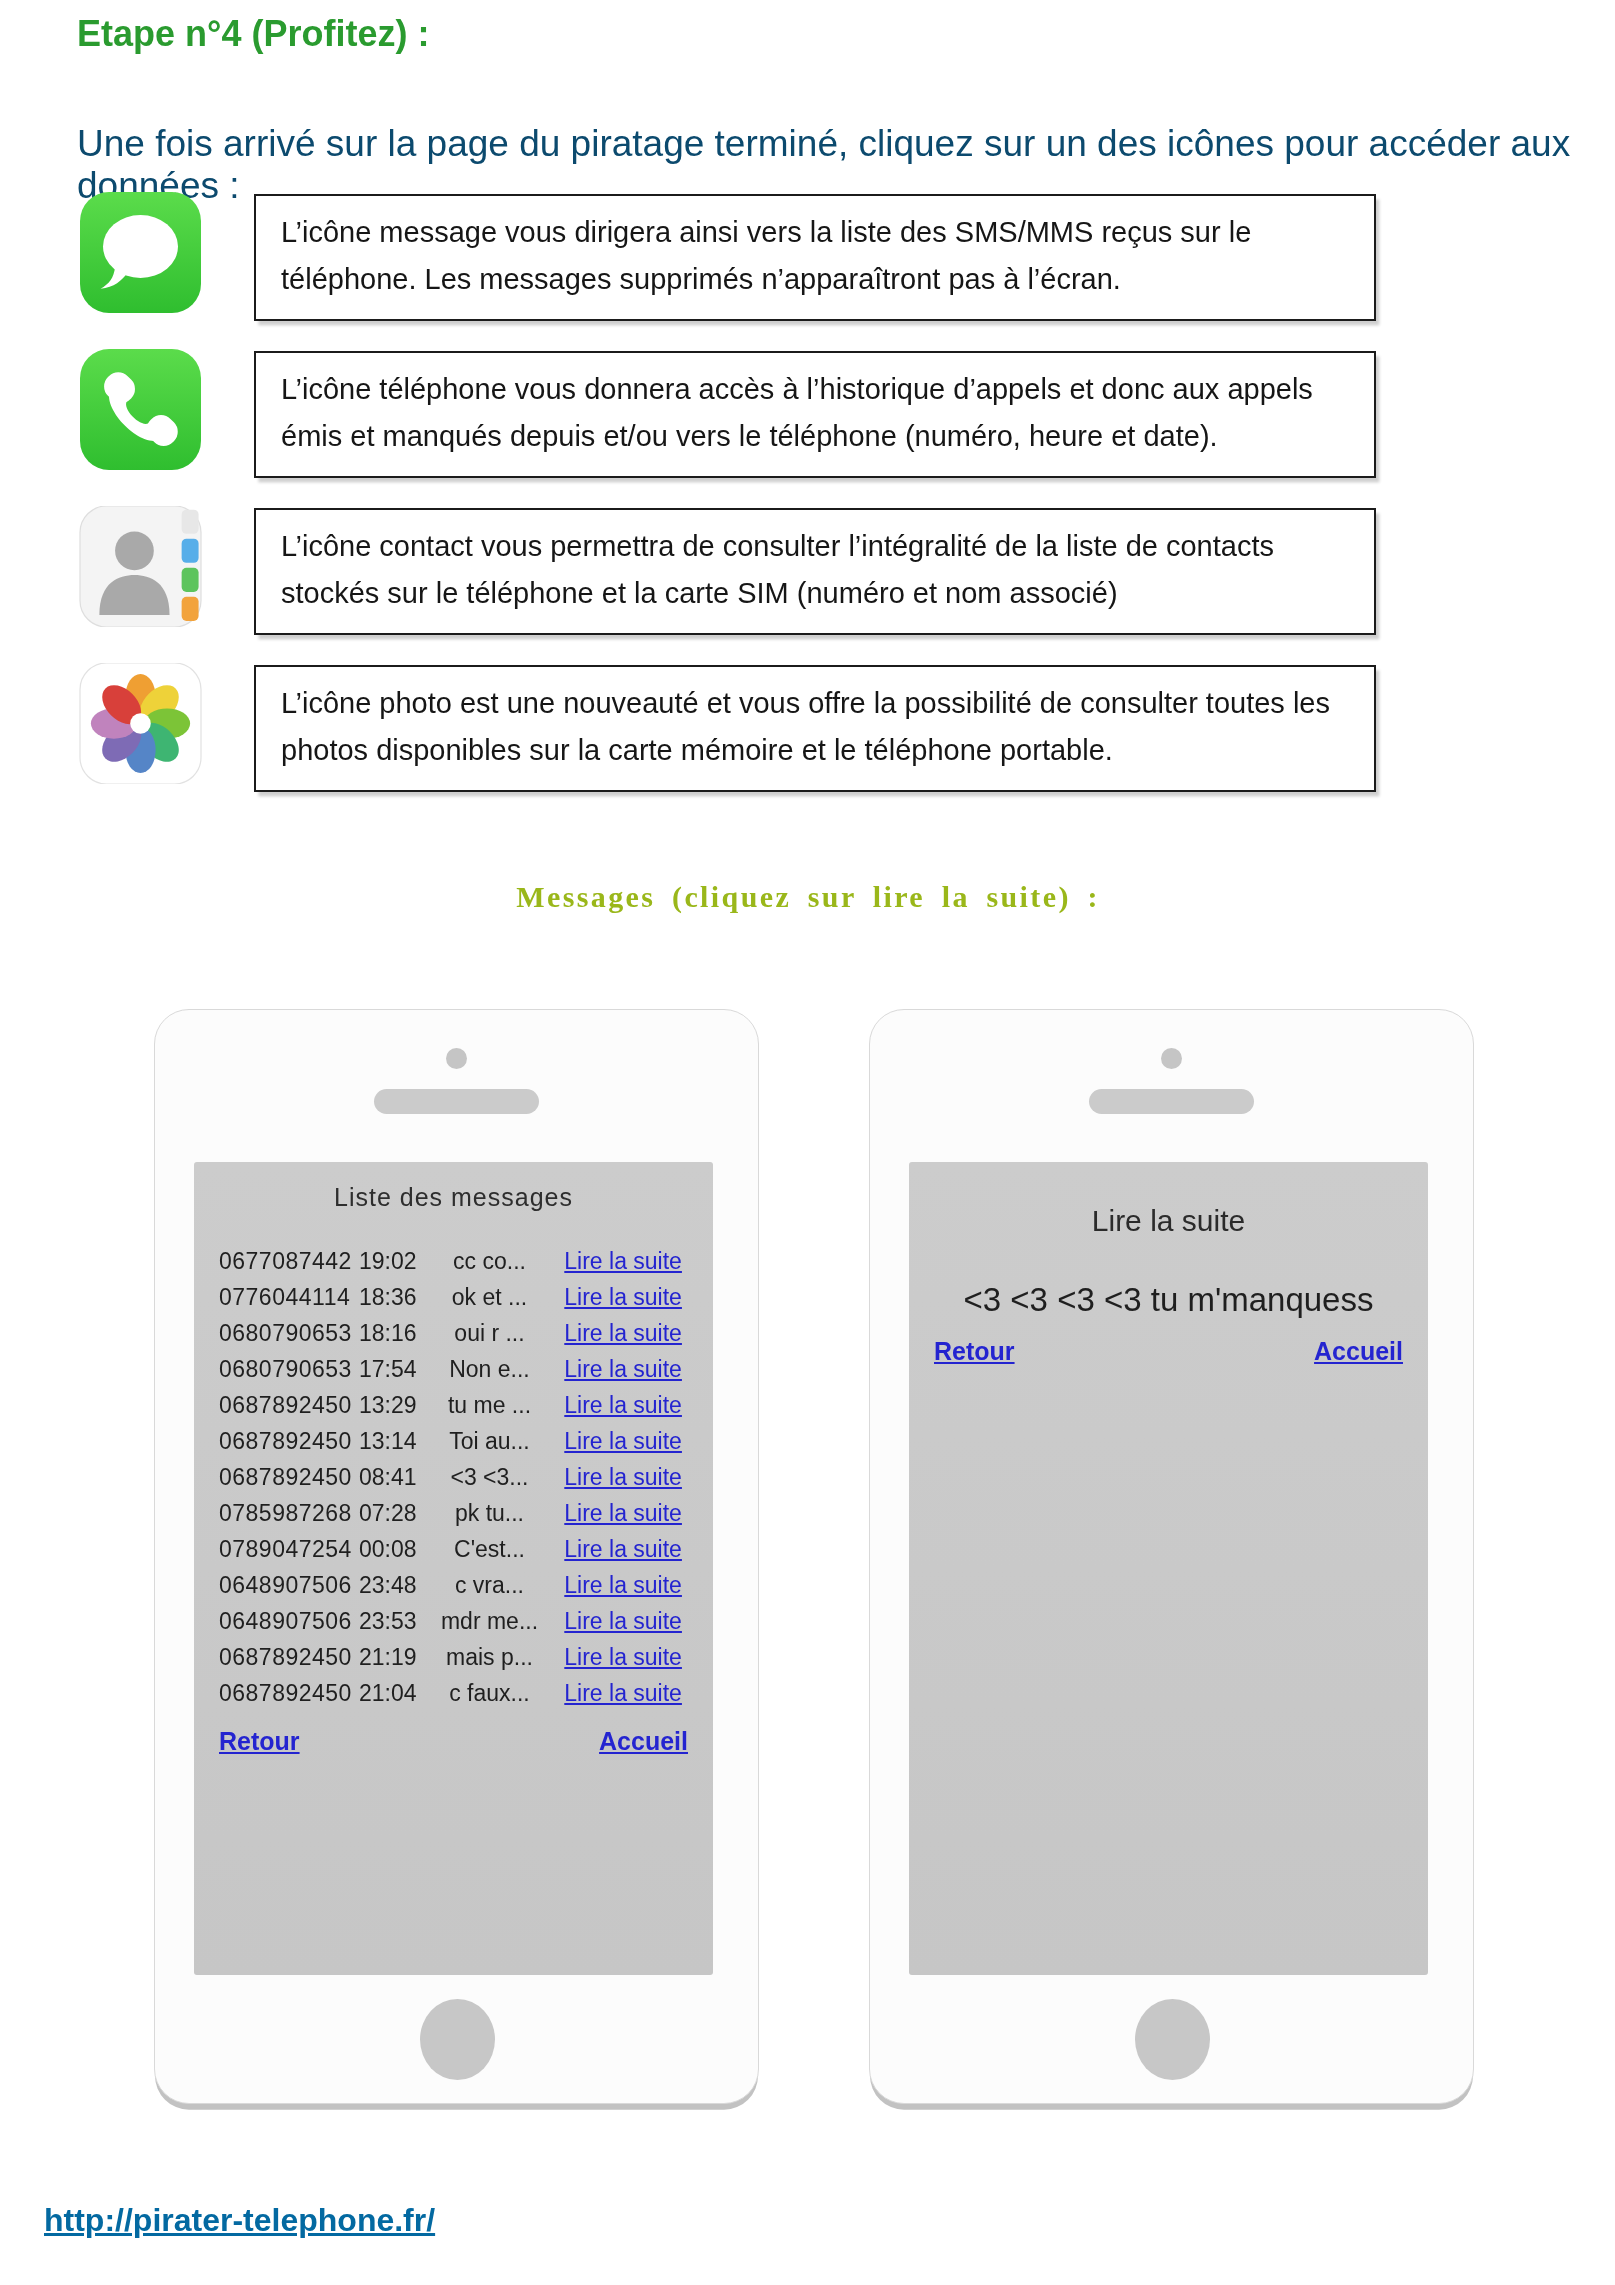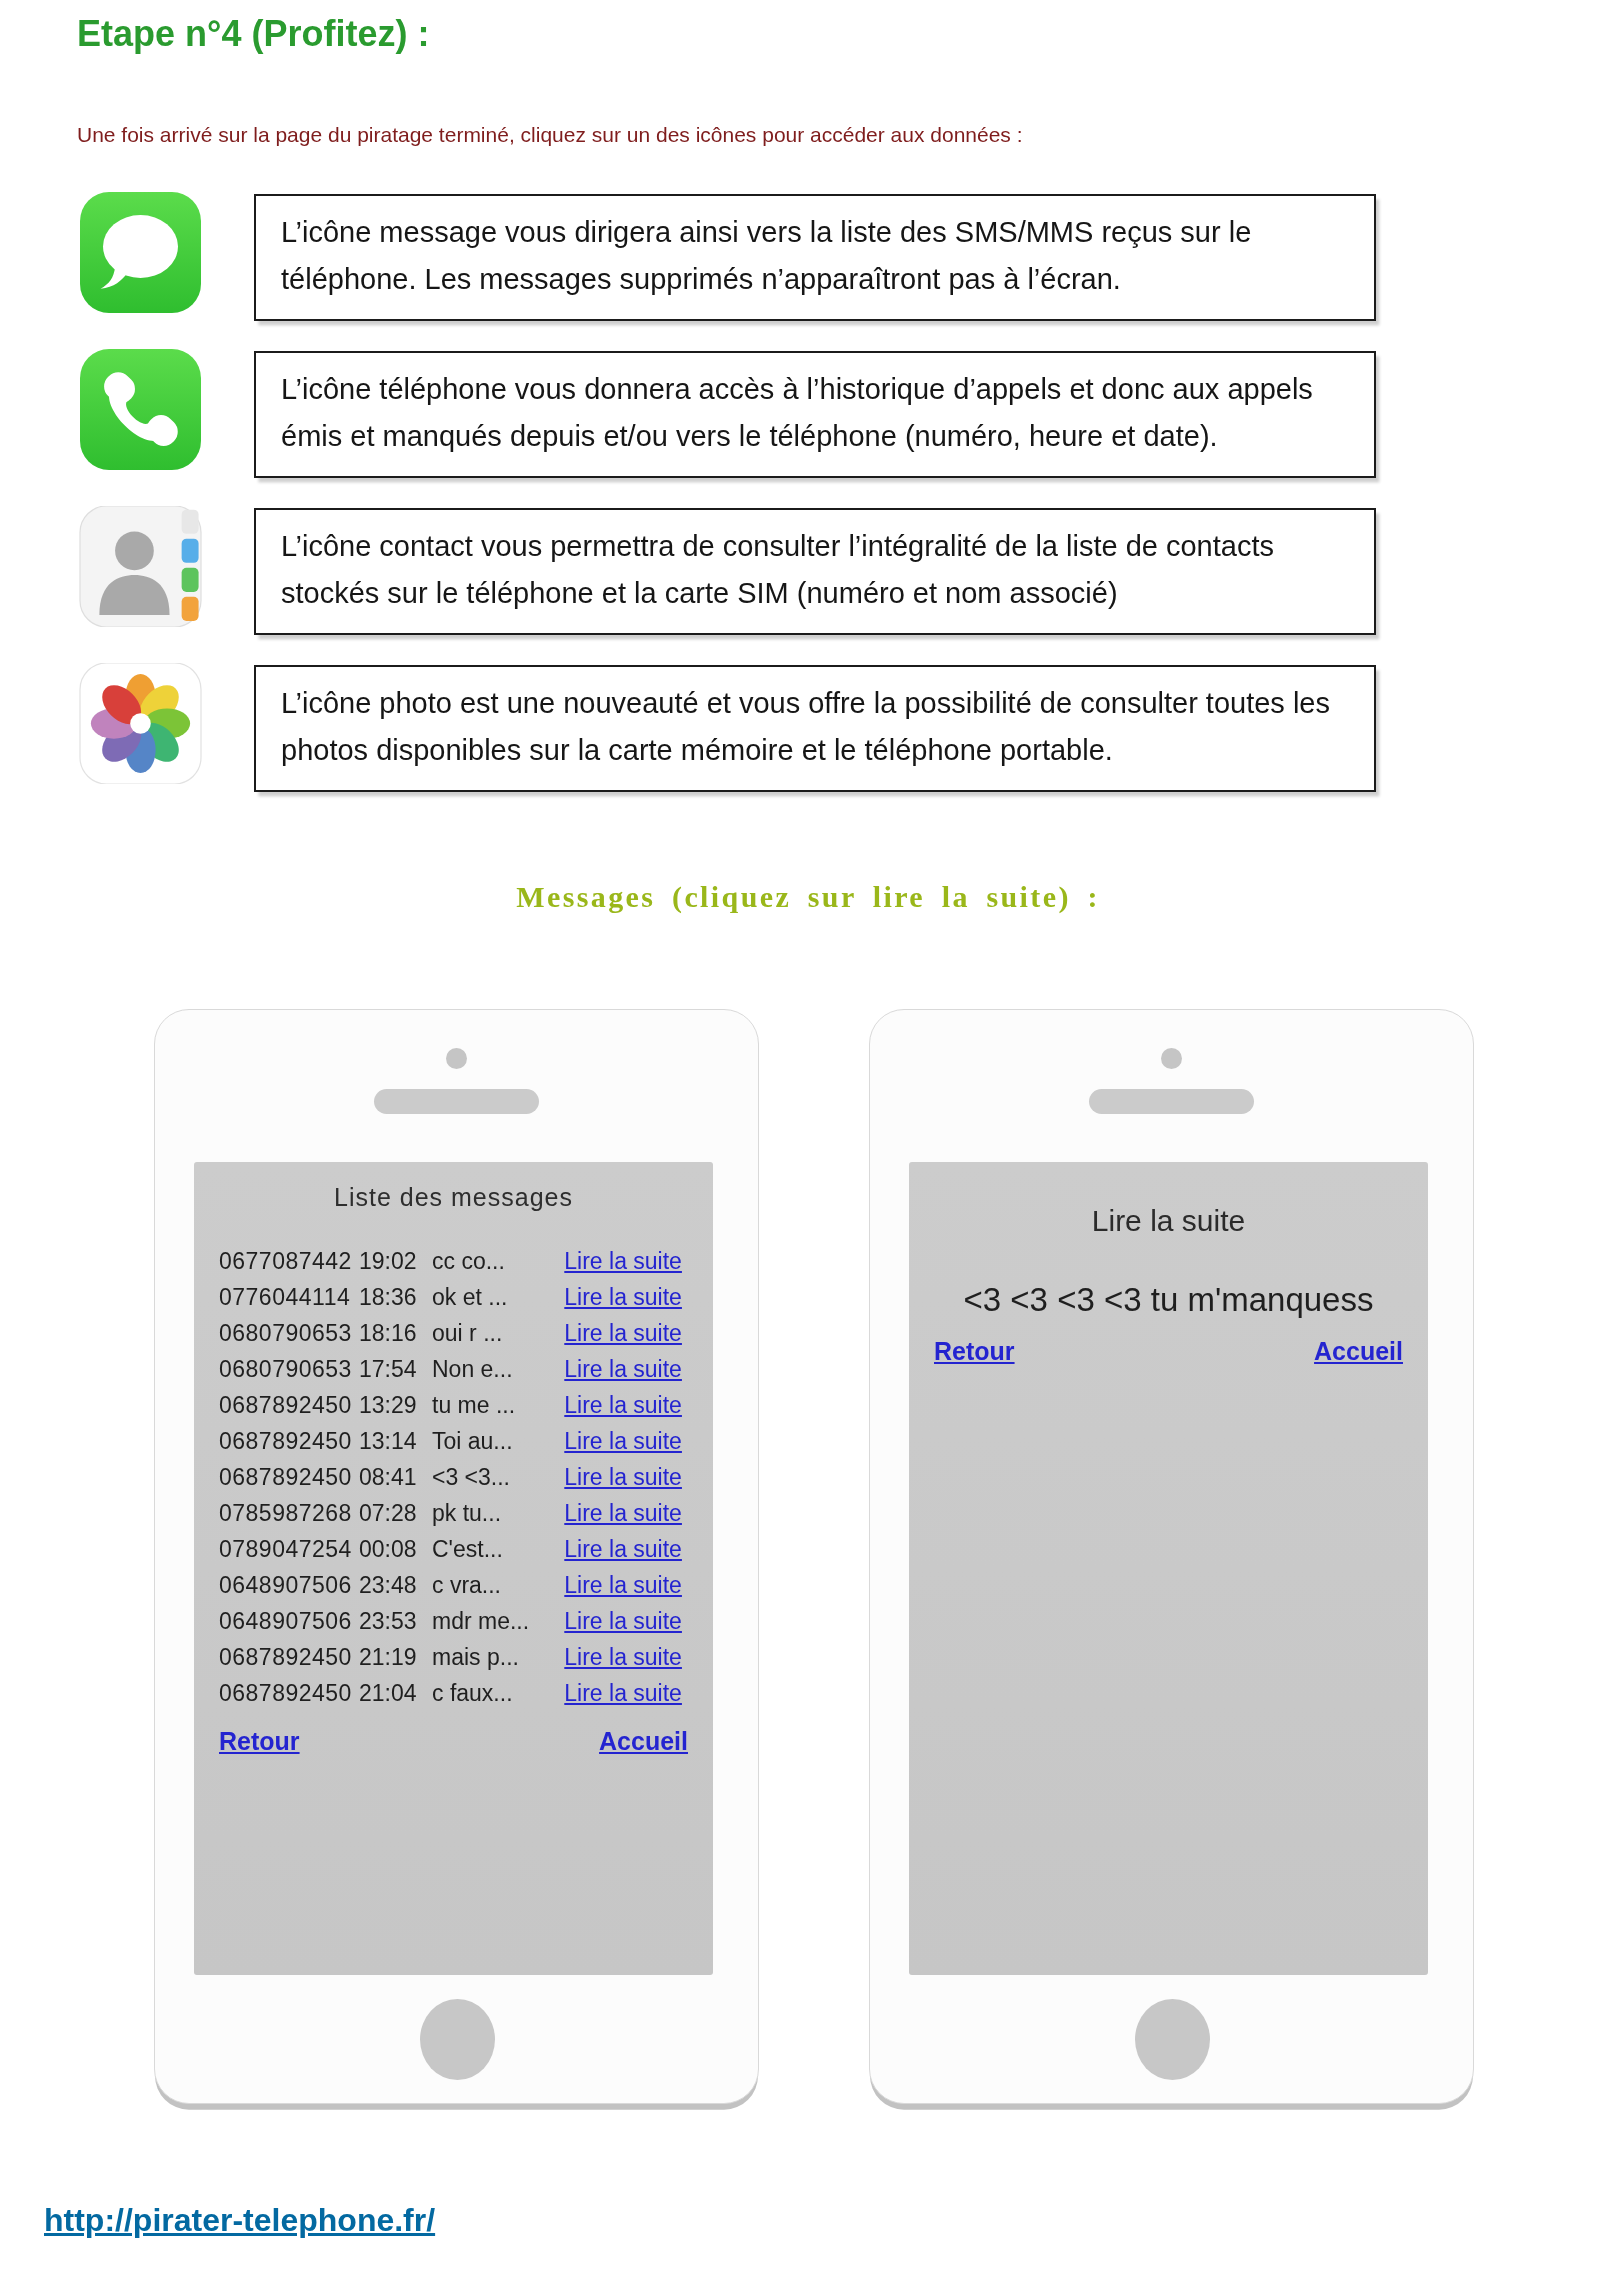--- a/index.html
+++ b/index.html
@@ -1,20 +1,20 @@
 <!DOCTYPE html>
 <html><head>
 <meta charset="utf-8">
 <style>
   html,body{margin:0;padding:0;background:#ffffff;}
   .page{position:relative;width:1616px;height:2285px;background:#ffffff;
         font-family:"Liberation Sans",sans-serif;overflow:hidden;}
 
   .h1{position:absolute;left:77px;top:13.4px;font-size:36px;font-weight:bold;color:#2a9b2f;}
-  .intro{position:absolute;left:77px;top:123px;font-size:21px;color:#7f1d1d;text-align:right;}
+  .intro{position:absolute;left:77px;top:123px;font-size:37px;color:#0c4a6e;}
 
   .feature-row{position:absolute;left:0;right:12px;height:131px;}
   .app-icon{position:absolute;left:77px;top:0;width:127px;height:121px;}
   .app-icon svg{width:100%;height:100%;display:block;}
   .feature-box{position:absolute;left:254px;top:1.9px;width:1122px;box-sizing:border-box;
                background:#ffffff;border:2.9px solid #1b1b1b;box-shadow:3.8px 4.8px 2.9px #cfcfcf;
                padding:13.4px 25px 15.4px;}
   .feature-box p{margin:0;font-size:29px;line-height:47px;color:#161616;}
 
   .section-heading{position:absolute;left:0;top:880px;width:100%;text-align:center;
@@ -34,21 +34,21 @@
           background:linear-gradient(180deg,#cccccc,#c6c6c6);}
   .home-btn{position:absolute;bottom:23px;left:50%;margin-left:-37px;width:75px;height:81px;
             border-radius:50%;background:#c7c7c7;}
 
   .screen-title{position:absolute;top:21px;left:0;width:100%;text-align:center;
                 font-size:25px;color:#2e2e2e;letter-spacing:1px;}
   .msg-table{position:absolute;top:81px;left:25px;right:7.7px;}
   .msg-row{display:flex;height:36px;align-items:center;font-size:23px;color:#1f1f1f;}
   .col-num{width:140px;letter-spacing:0.5px;}
   .col-time{width:73px;}
-  .col-prev{min-width:115px;text-align:left;white-space:pre;}
+  .col-prev{min-width:115px;text-align:center;white-space:pre;}
   .msg-link{margin-left:17.3px;color:#2424d0;text-decoration:underline;cursor:pointer;}
 
   .screen-links{position:absolute;left:25px;right:25px;display:flex;
                 justify-content:space-between;font-size:25px;}
   .screen-links.bottom-left{top:565px;}
   .screen-links.upper{top:175px;}
   .screen-links a{color:#2424d0;text-decoration:underline;cursor:pointer;font-weight:bold;}
 
   .read-title{position:absolute;top:42px;left:0;width:100%;text-align:center;
               font-size:30px;color:#2b2b2b;}

